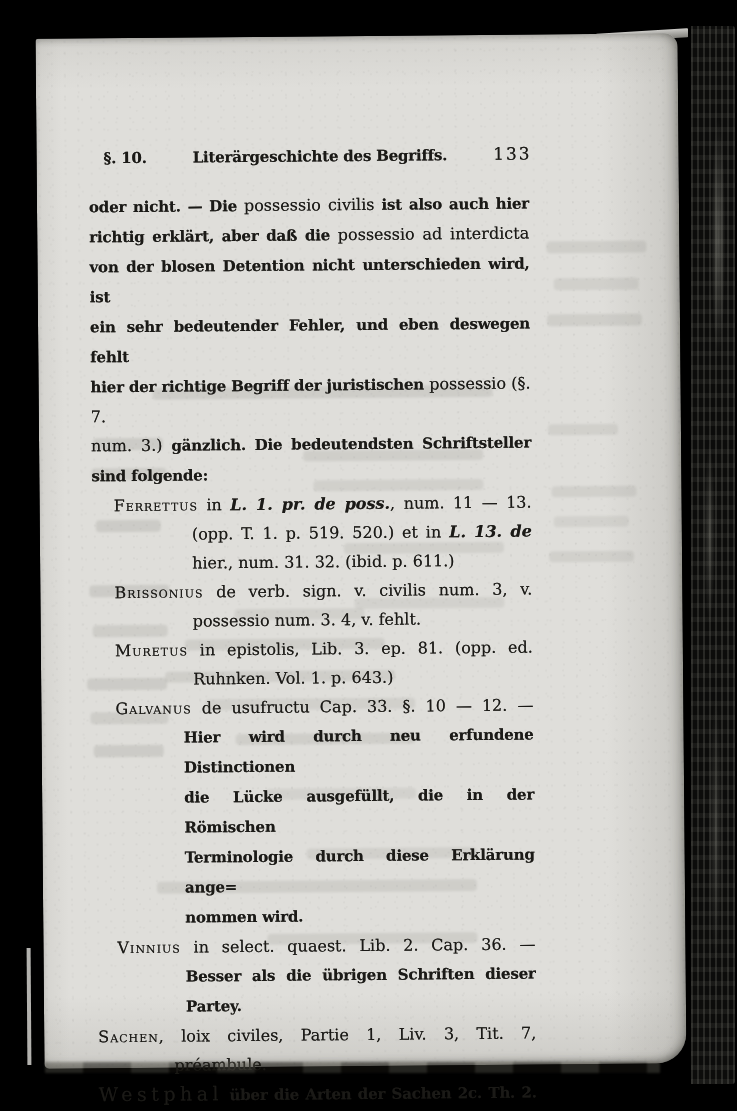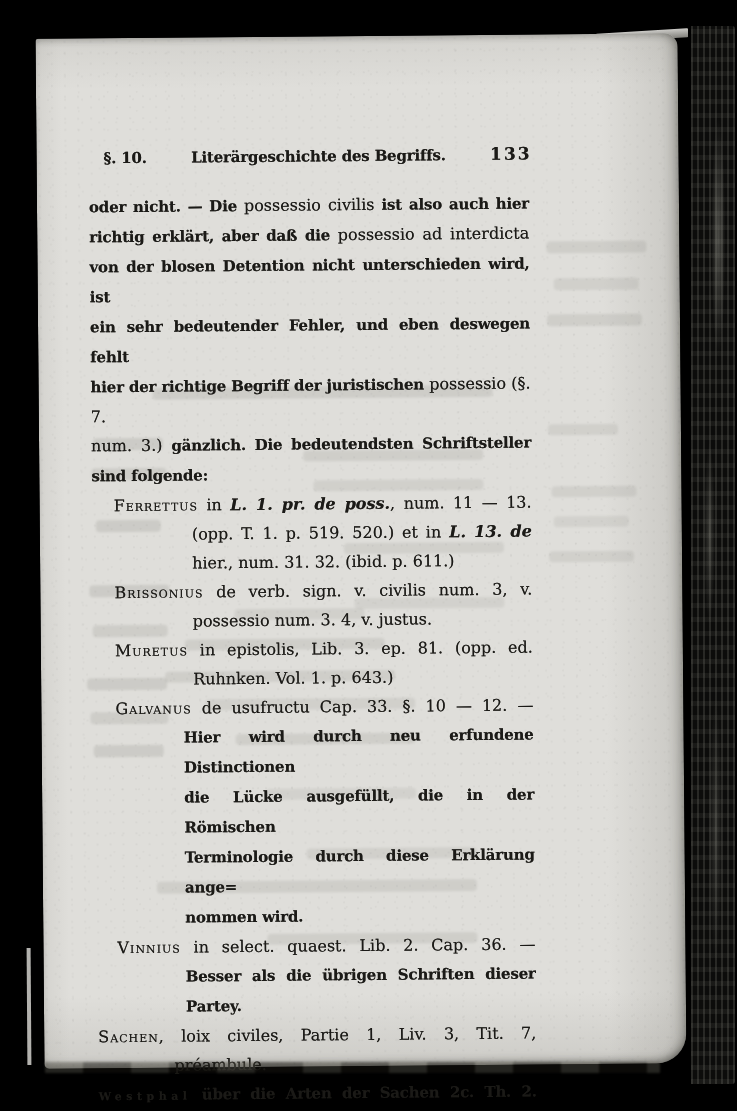--- a/index.html
+++ b/index.html
@@ -38,33 +38,33 @@
     box-shadow: inset -10px 0 14px -8px rgba(40,40,34,.45),
                 inset 0 -8px 10px -6px rgba(40,40,34,.55),
                 inset 0 6px 8px -6px rgba(40,40,34,.4);}
   .smudge{position:absolute;background:#4a4a42;filter:blur(1.3px);border-radius:4px;}
   
   .content{position:absolute;left:52px;top:105px;width:440px;color:#1b1a17;
     text-shadow:0 0 .6px rgba(25,24,20,.7);}
   .header{display:flex;justify-content:space-between;align-items:baseline;
     margin-left:15px;width:428px;height:29px;line-height:29px;}
   .h-title{letter-spacing:1px;}
-  .h-num{font-size:17px;letter-spacing:2px;font-weight:bold;}
+  .h-num{font-size:17px;letter-spacing:2px;}
   .body{margin-top:20px;}
   .ln{line-height:29px;min-height:29px;}
   .just{text-align:justify;text-align-last:justify;}
   .i0 {margin-left:0;width:440px;}
   .e1 {margin-left:22px;width:418px;}
   .e2 {margin-left:100px;width:340px;}
   .e2f{margin-left:90px;width:350px;}
   .d1 {margin-left:2px;width:438px;}
   .d2 {margin-left:78px;width:362px;}
   
   .s-fr {font-weight:700;font-size:15px;letter-spacing:-0.2px;}
-  .s-frsp{font-weight:700;font-size:11px;letter-spacing:4.5px;}
+  .s-frsp{font-weight:400;font-size:19px;letter-spacing:4.5px;}
   .s-an {font-weight:400;font-size:16px;}
   .s-ai {font-size:16px;}
   .s-aib{font-style:italic;font-weight:700;font-size:16px;}
   .s-sc {font-variant:small-caps;font-size:16px;letter-spacing:1px;}
 </style>
 </head>
 <body>
 
 <div class="stage">
   <div class="top-sliver"></div>
@@ -114,21 +114,21 @@
           <div class="ln i0 just"><span class="s-fr">richtig erklärt, aber daß die </span><span class="s-an">possessio ad interdicta</span></div>
           <div class="ln i0 just"><span class="s-fr">von der blosen Detention nicht unterschieden wird, ist</span></div>
           <div class="ln i0 just"><span class="s-fr">ein sehr bedeutender Fehler, und eben deswegen fehlt</span></div>
           <div class="ln i0 just"><span class="s-fr">hier der richtige Begriff der juristischen </span><span class="s-ai">possessio </span><span class="s-an">(§. 7.</span></div>
           <div class="ln i0 just"><span class="s-an">num. 3.) </span><span class="s-fr">gänzlich. Die bedeutendsten Schriftsteller</span></div>
           <div class="ln i0"><span class="s-fr">sind folgende:</span></div>
           <div class="ln e1 just"><span class="s-sc">Ferrettus</span><span class="s-an"> in </span><span class="s-aib">L. 1. pr. de poss.</span><span class="s-an">, num. 11 — 13.</span></div>
           <div class="ln e2 just"><span class="s-an">(opp. T. 1. p. 519. 520.) et in </span><span class="s-aib">L. 13. de</span></div>
           <div class="ln e2"><span class="s-ai">hier.</span><span class="s-an">, num. 31. 32. (ibid. p. 611.)</span></div>
           <div class="ln e1 just"><span class="s-sc">Brissonius</span><span class="s-an"> de verb. sign. v. </span><span class="s-ai">civilis</span><span class="s-an"> num. 3, v.</span></div>
-          <div class="ln e2"><span class="s-ai">possessio</span><span class="s-an"> num. 3. 4, v. </span><span class="s-ai">justus.</span></div>
+          <div class="ln e2"><span class="s-ai">possessio</span><span class="s-an"> num. 3. 4, v. </span><span class="s-ai">fehlt.</span></div>
           <div class="ln e1 just"><span class="s-sc">Muretus</span><span class="s-an"> in epistolis, Lib. 3. ep. 81. (opp. ed.</span></div>
           <div class="ln e2"><span class="s-an">Ruhnken. Vol. 1. p. 643.)</span></div>
           <div class="ln e1 just"><span class="s-sc">Galvanus</span><span class="s-an"> de usufructu Cap. 33. §. 10 — 12. —</span></div>
           <div class="ln e2f just"><span class="s-fr">Hier wird durch neu erfundene Distinctionen</span></div>
           <div class="ln e2f just"><span class="s-fr">die Lücke ausgefüllt, die in der Römischen</span></div>
           <div class="ln e2f just"><span class="s-fr">Terminologie durch diese Erklärung ange=</span></div>
           <div class="ln e2f"><span class="s-fr">nommen wird.</span></div>
           <div class="ln e1 just"><span class="s-sc">Vinnius</span><span class="s-an"> in select. quaest. Lib. 2. Cap. 36. —</span></div>
           <div class="ln e2f just"><span class="s-fr">Besser als die übrigen Schriften dieser</span></div>
           <div class="ln e2f"><span class="s-fr">Partey.</span></div>

